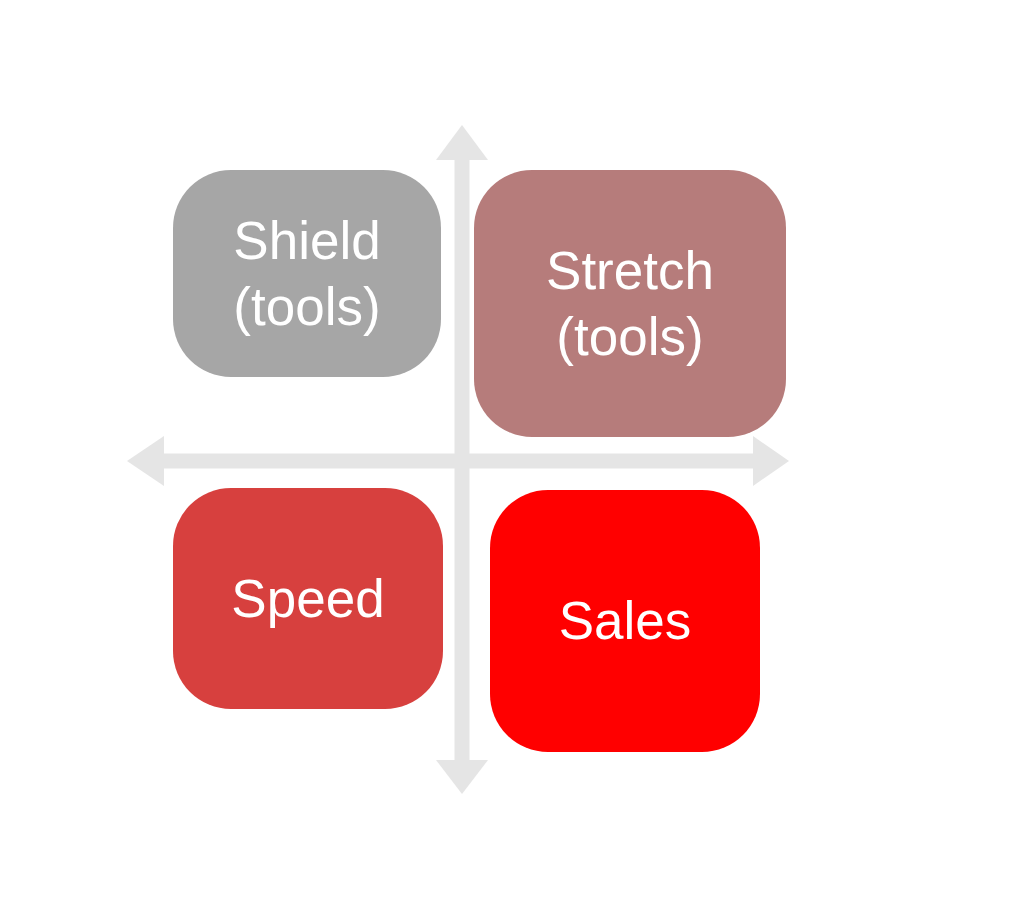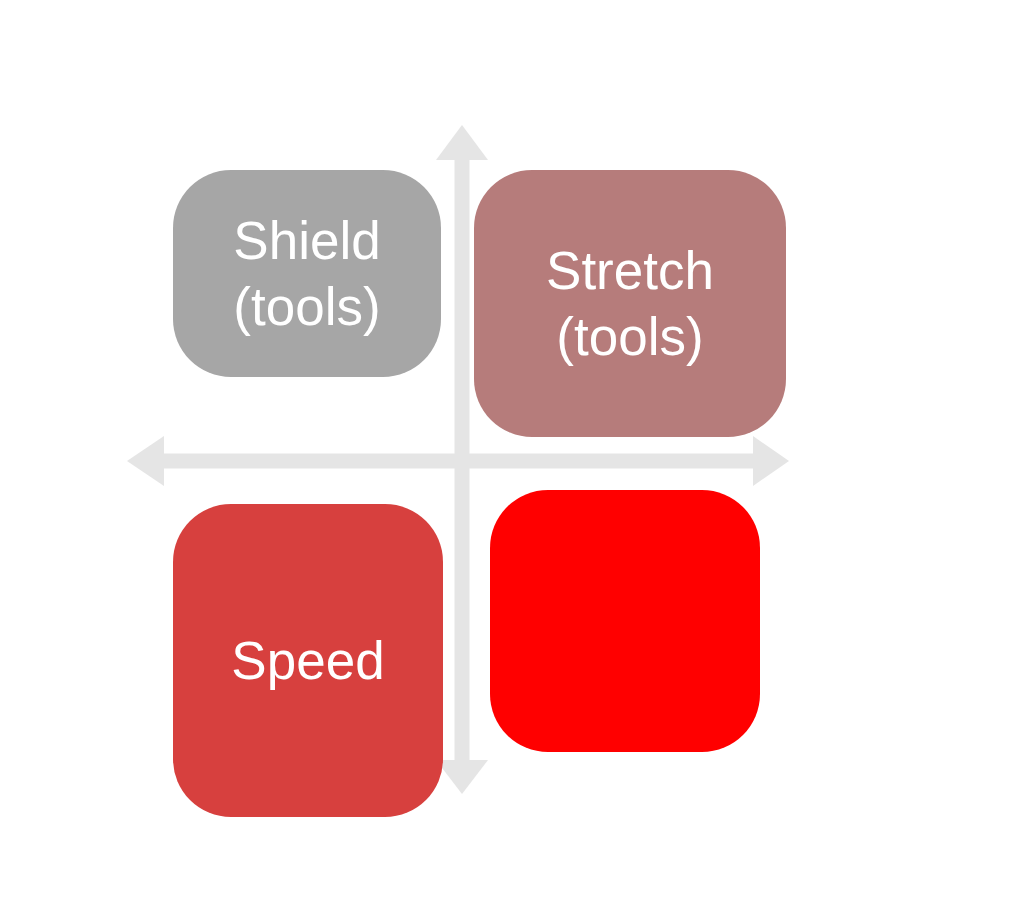--- a/index.html
+++ b/index.html
@@ -32,21 +32,21 @@
     color: #ffffff;
     font-size: 53px;
     line-height: 1.24;
     font-weight: 400;
   }
   .quadrant-box .line {
     display: block;
   }
   .q-top-left     { left: 173px; top: 170px; width: 268px; height: 207px; }
   .q-top-right    { left: 474px; top: 170px; width: 312px; height: 267px; }
-  .q-bottom-left  { left: 173px; top: 504px; width: 270px; height: 313px; }
+  .q-bottom-left  { left: 173px; top: 488px; width: 270px; height: 221px; }
   .q-bottom-right { left: 490px; top: 490px; width: 270px; height: 262px; }
 </style>
 </head>
 <body>
 
 <div class="canvas">
 
   <svg class="axes-svg" viewBox="0 0 1022 922" aria-hidden="true">
 
     <rect x="454.5" y="152" width="15" height="612" fill="#e5e5e5"></rect>
@@ -77,16 +77,17 @@
   </div>
 
   <div class="quadrant-box q-bottom-left" style="background: rgb(215, 64, 62);">
     <div>
       <span class="line">Speed</span>
     </div>
   </div>
 
   <div class="quadrant-box q-bottom-right" style="background: rgb(255, 0, 0);">
     <div>
+      <span class="line">Sales</span>
     </div>
   </div>
 
 </div>
 
 </body></html>

